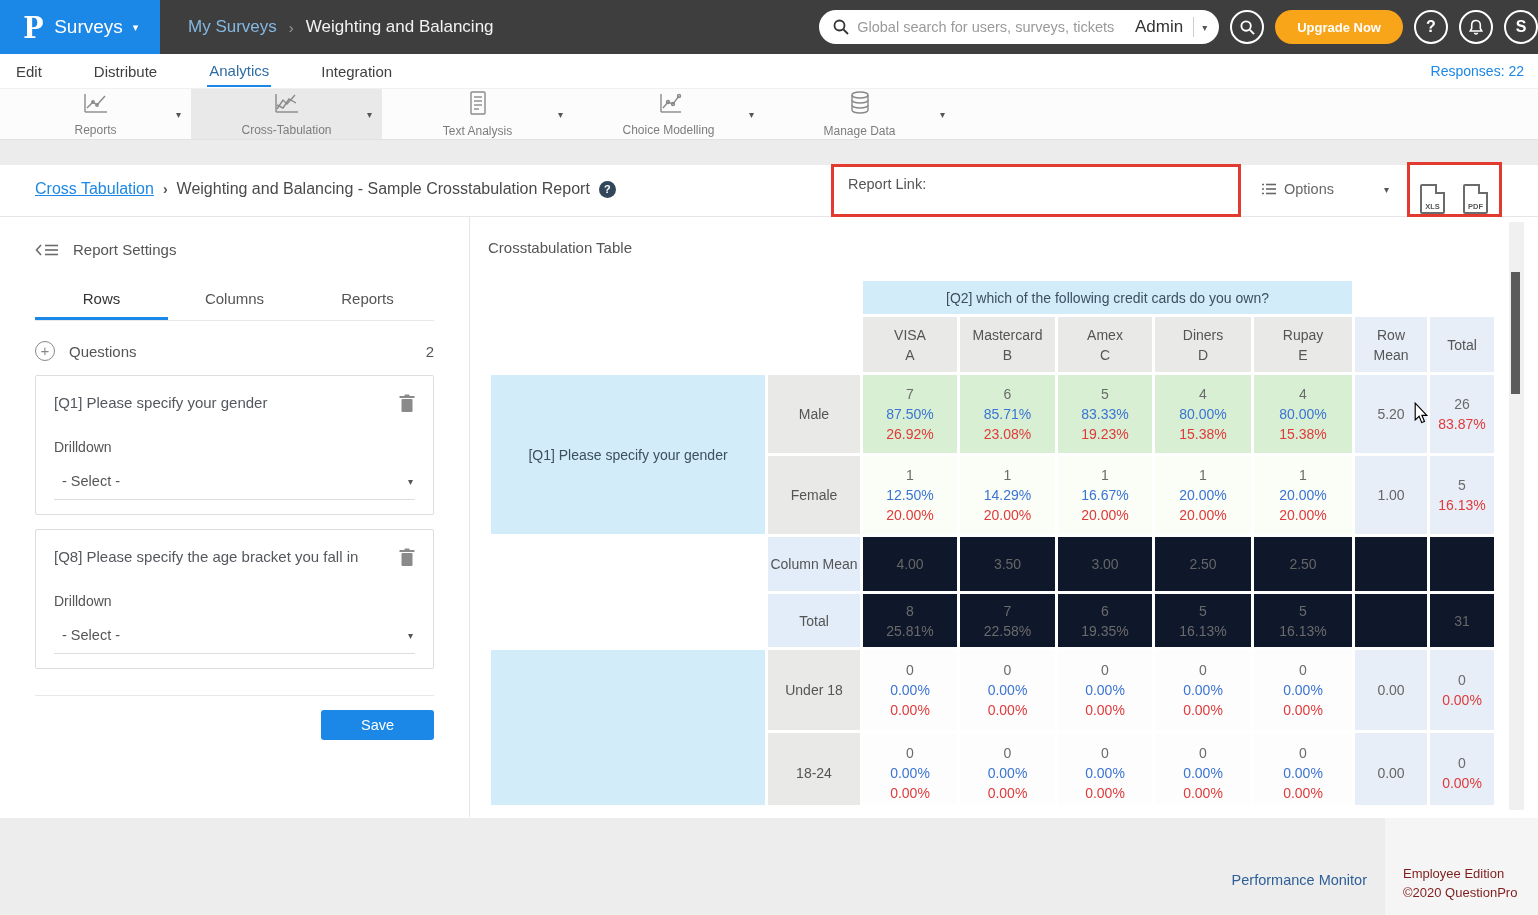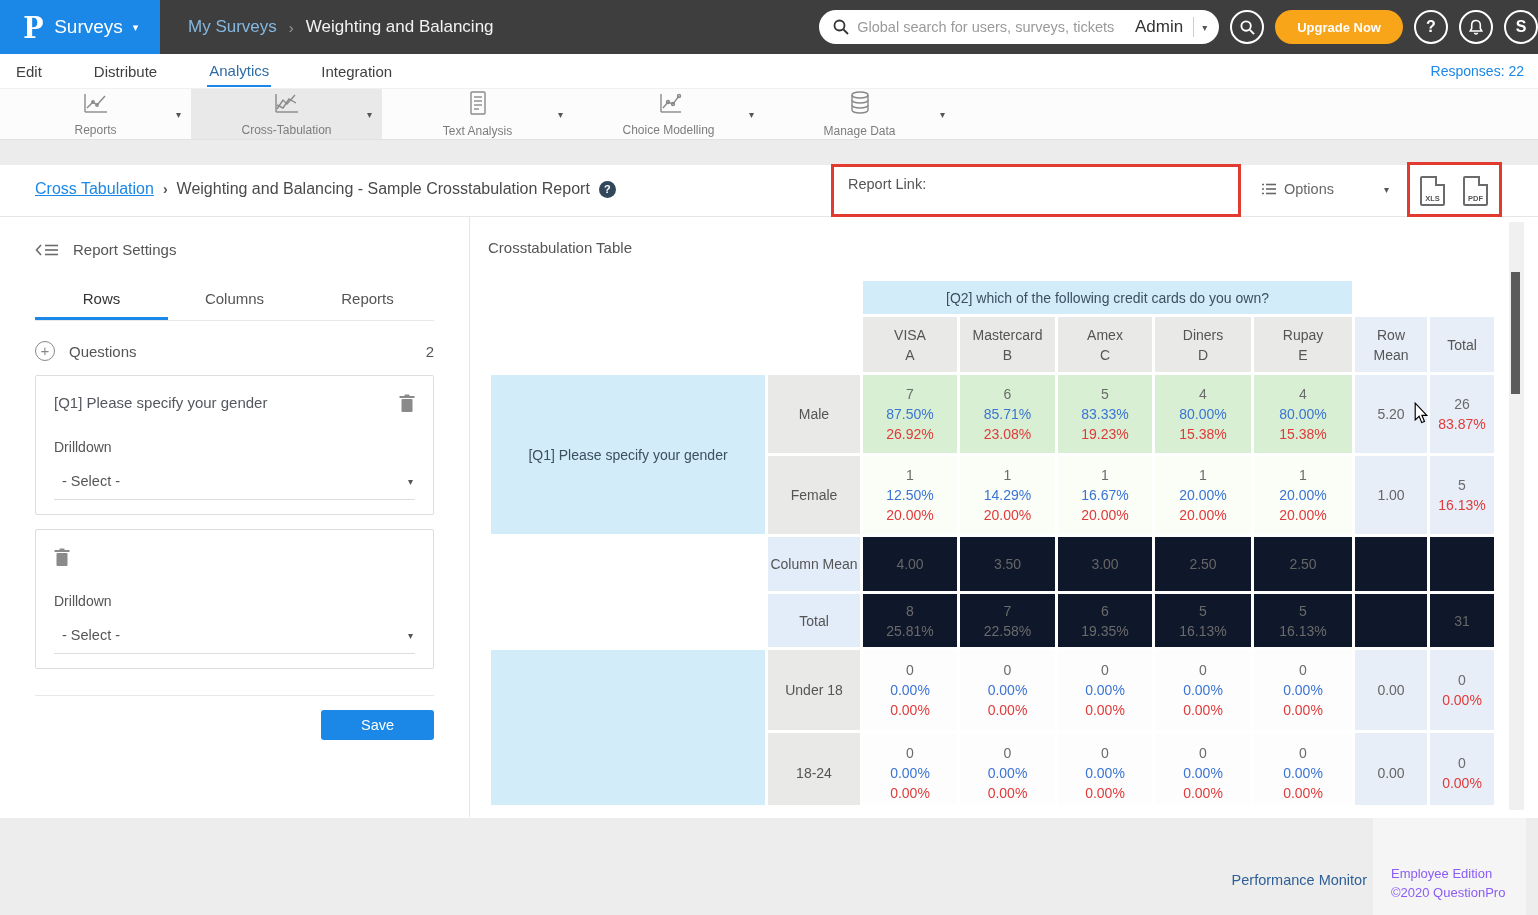--- a/index.html
+++ b/index.html
@@ -48,21 +48,21 @@
   .rh-parent { color:#1b87e6; cursor:pointer;text-decoration:underline; }
   .rh-sep { color:#555; font-weight:bold; font-size:14px; }
   .help-dot { width:17px; height:17px; border-radius:50%; background:#33475b; color:#fff; font-size:11px; font-weight:bold; display:flex; align-items:center; justify-content:center; cursor:pointer; }
   .rl-group { position:absolute; left:848px; top:11px; display:flex; align-items:center; gap:10px; }
   .rl-label { font-size:14.5px; color:#545454; }
   .rl-field { width:295px; height:31px; background:#f4f4f4; border:1px solid #eee; border-radius:3px; display:flex; align-items:center; padding:0 8px 0 10px; }
   .rl-field input { border:none; outline:none; background:transparent; flex:1; font-size:13.5px; color:#555; font-family:inherit; }
   .options-group { position:absolute; left:1262px; top:16px; display:flex; align-items:center; gap:8px; cursor:pointer; font-size:14.5px; color:#666; }
   .options-caret { margin-left:42px; font-size:10px; color:#555; }
   .export-group { position:absolute; left:1420px; top:11px; display:flex; gap:18px; }
-  .doc-icon { width:25px; height:30px; border:2px solid #6b6b6b; border-radius:2px; position:relative; cursor:pointer; background:#fff; }
+  .doc-icon { width:25px; height:30px; border:2px solid #6b6b6b; border-radius:2px; position:relative; cursor:pointer; background:#fff;margin-top:8px; }
   .doc-icon::after { content:""; position:absolute; right:-2px; top:-2px; width:8px; height:8px; background:#fff; border-left:2px solid #6b6b6b; border-bottom:2px solid #6b6b6b; }
   .doc-label { position:absolute; bottom:1px; left:0; right:0; text-align:center; font-size:7.5px; font-weight:bold; color:#555; }
 
   .redbox { position:absolute; border:3px solid #e23a2e; pointer-events:none; z-index:40; }
 
   
   .main { display:flex; height:600px; }
   .left-panel { width:470px; border-right:1px solid #e5e5e5; padding:24px 35px 0 35px; position:relative; }
   .panel-head { display:flex; align-items:center; gap:14px; font-size:15px; color:#555; }
   .panel-head svg { stroke:#6b6b6b; fill:none; stroke-width:1.6; cursor:pointer; }
@@ -109,21 +109,21 @@
   .cell-colpct { color:#e03a3a; display:block; }
   .cell-gray { color:#6b6b6b; display:block; }
 
   
   .vscroll-track { position:absolute; left:1509px; top:222px; width:15px; height:588px; background:#f0f0f0; z-index:30; }
   .vscroll-thumb { position:absolute; left:2px; top:50px; width:9px; height:122px; background:#5b5b5b; cursor:pointer; }
 
   
   .footer { position:absolute; top:818px; left:0; width:1538px; height:97px; background:#ededed; }
   .perf-link { position:absolute; right:171px; top:54px; font-size:14.5px; color:#2e5f96; cursor:pointer; }
-  .footer-right { position:absolute; right:12px; top:0; width:153px; height:97px; background:#f5f5f5; padding:46px 0 0 18px; font-size:13px; color:#8b5cf6; line-height:19px; }
+  .footer-right { position:absolute; right:0; top:0; width:153px; height:97px; background:#f5f5f5; padding:46px 0 0 18px; font-size:13px; color:#7f1d1d; line-height:19px; }
 
   .cursor { position:absolute; left:1412px; top:402px; z-index:60; pointer-events:none; }
 </style>
 </head>
 <body>
 
 <div class="topbar">
   <div class="logo-block">
     <span class="logo-p">P</span>
     <span class="logo-label">Surveys</span>
@@ -306,20 +306,21 @@
                 </svg></span>
             </div>
             <div class="drill-label">Drilldown</div>
             <div class="drill-select">
               <span class="drill-value">- Select -</span>
               <span class="drill-caret">▾</span>
             </div>
           </div>
           <div class="q-card">
             <div class="q-card-title-row">
+              <div class="q-card-title">[Q8] Please specify the age bracket you fall in</div>
               <span class="trash-btn"><svg width="16" height="19" viewBox="0 0 16 19">
                   <rect x="2.5" y="5" width="11" height="13" rx="1"></rect>
                   <rect x="0.5" y="2" width="15" height="2" rx="0.5"></rect>
                   <rect x="5.5" y="0.5" width="5" height="2" rx="0.5"></rect>
                 </svg></span>
             </div>
             <div class="drill-label">Drilldown</div>
             <div class="drill-select">
               <span class="drill-value">- Select -</span>
               <span class="drill-caret">▾</span>

